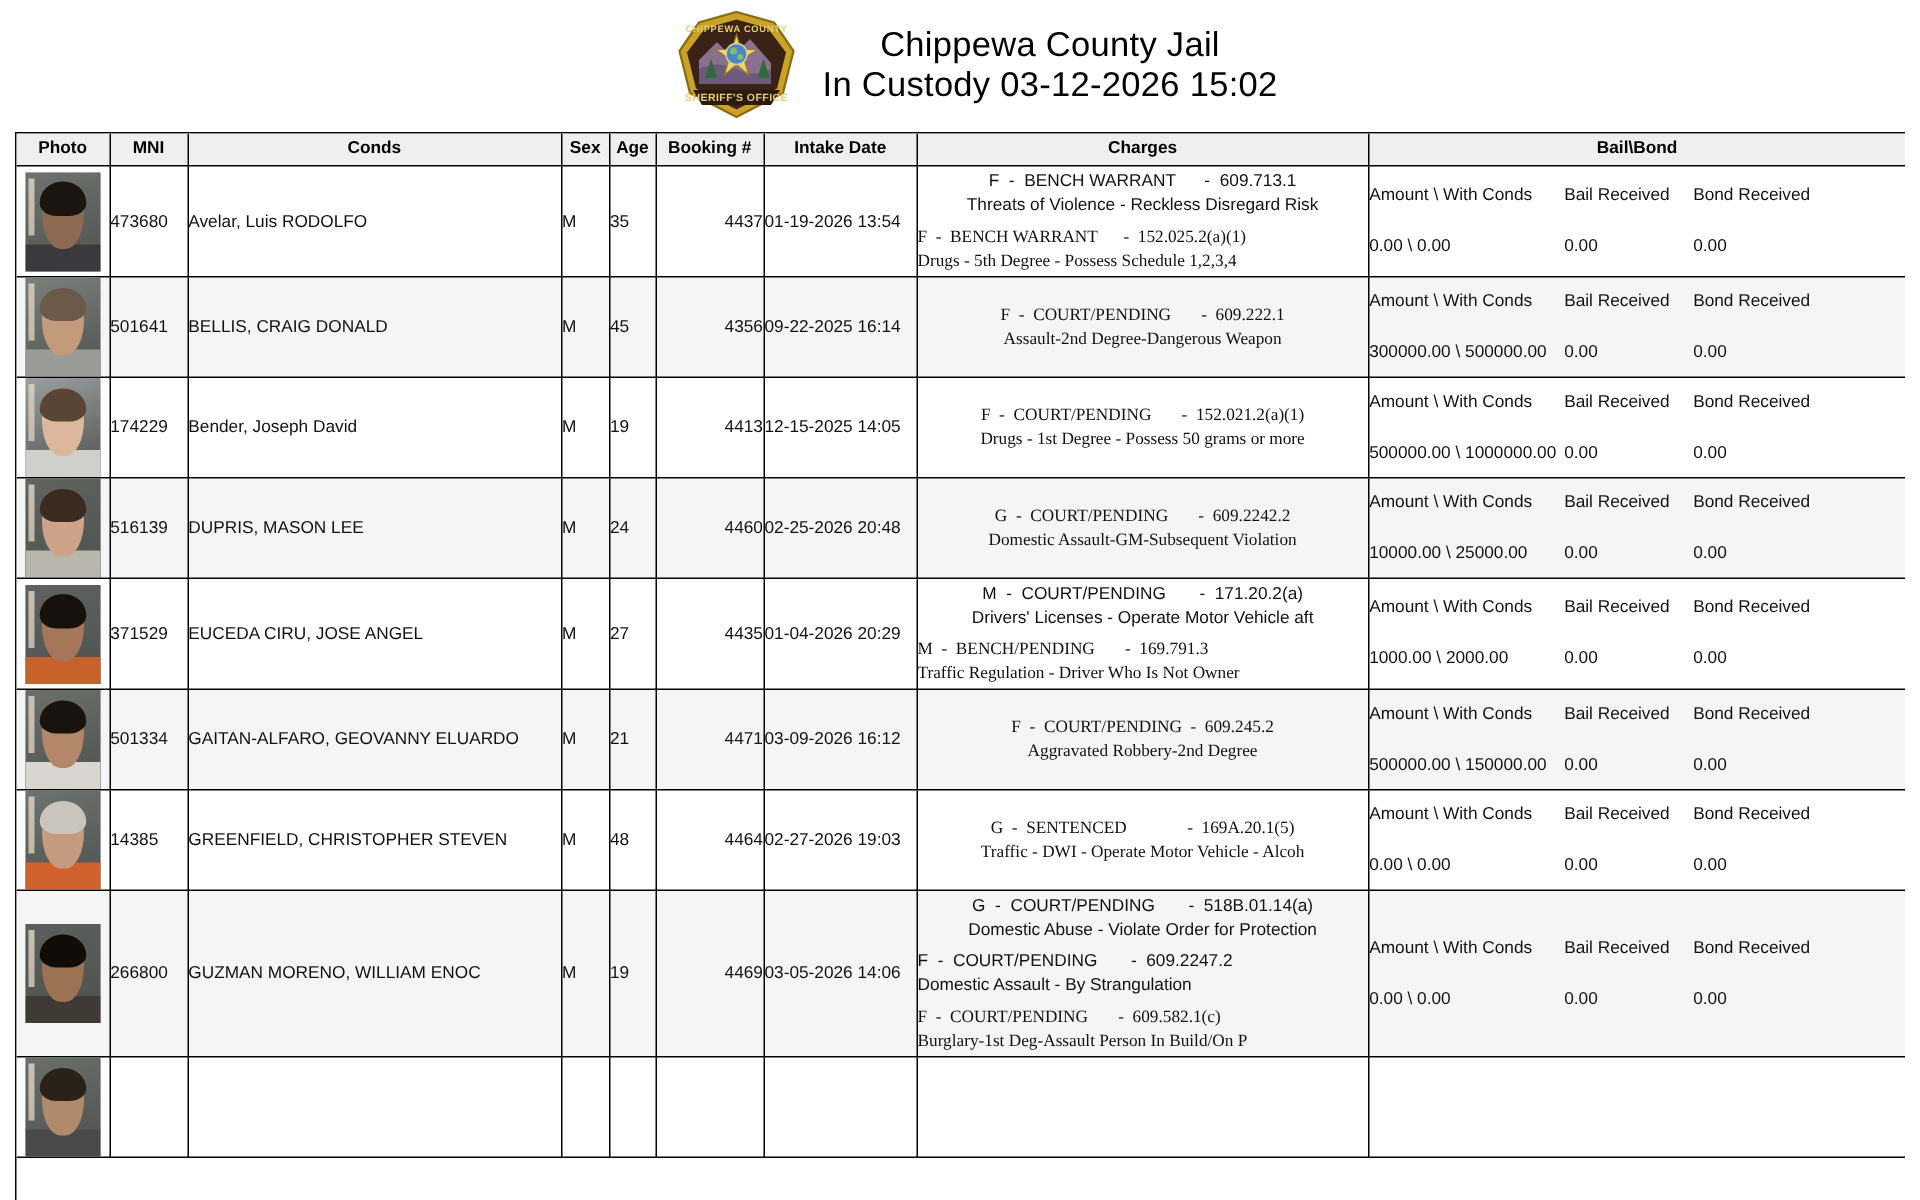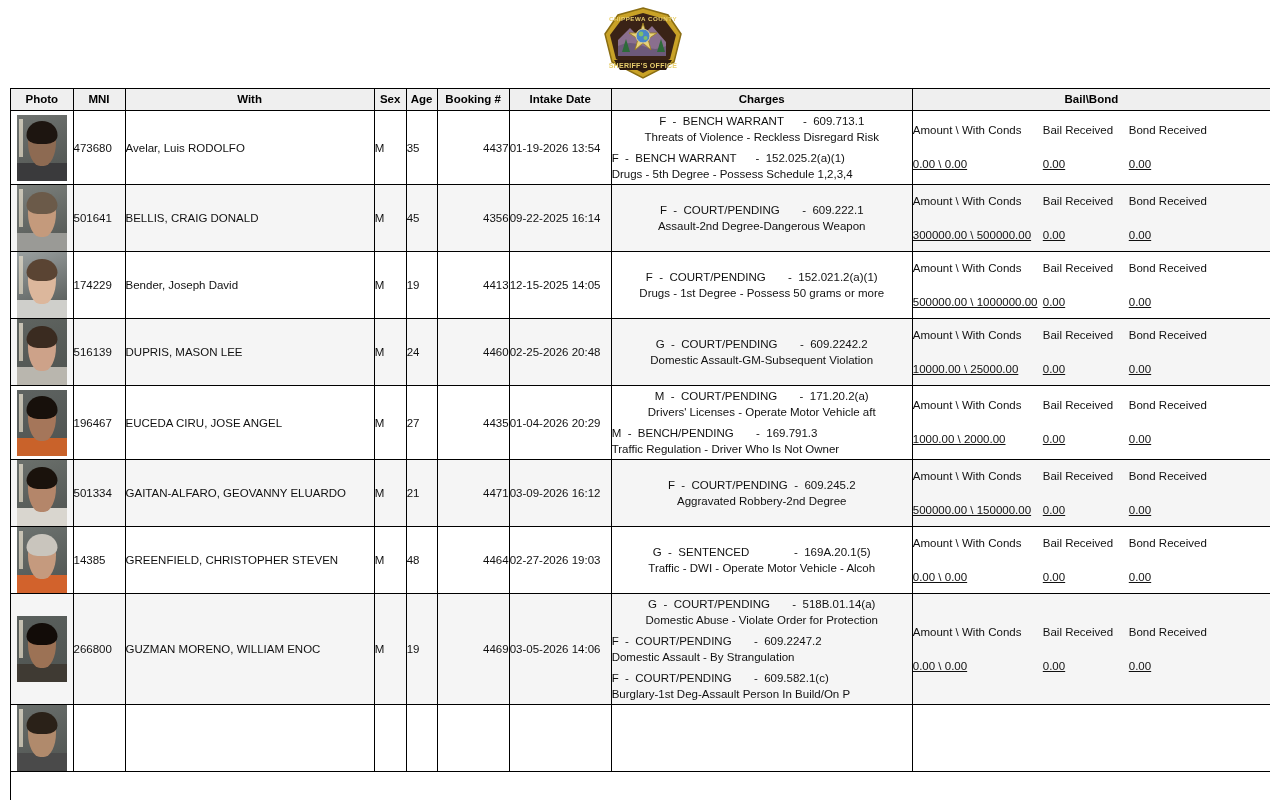--- a/index.html
+++ b/index.html
@@ -137,40 +137,40 @@
   td.cell-booking { text-align: right; padding-left: 8px; }
   td.cell-intake  { text-align: left; padding-left: 10px; }
 
   td.cell-charges {
     padding: 6px 0 6px 8px;
     text-align: left;
     font-size: 11.5px;
   }
   .charge { margin: 4px 0 6px 0; line-height: 1.35; }
   .charge:first-child { margin-top: 3px; text-align: center; }
-  .charge:last-child  { margin-bottom: 2px; }
+  .charge:last-child  { margin-bottom: 2px; font-family: Liberation Serif, serif; }
   .charge .stat {
     display: inline-block;
     white-space: pre;
   }
   .charge .desc { display: block; }
 
   td.cell-bail {
     padding: 6px 0 6px 8px;
     text-align: left;
     font-size: 11.5px;
   }
   .bail-grid {
     display: grid;
     grid-template-columns: 130px 86px auto;
     row-gap: 19px;
     line-height: 1.3;
   }
   .bail-grid .hd { white-space: nowrap; }
-  .bail-grid .vl { white-space: nowrap; text-decoration: underline; }
+  .bail-grid .vl { white-space: nowrap; }
 </style>
 </head>
 <body>
 
 <div id="page">
 
   <div class="header">
     <div class="badge">
       <svg viewBox="0 0 86 74" width="86" height="74" aria-hidden="true">
 
@@ -190,41 +190,43 @@
         <circle cx="41" cy="28" r="2.4" fill="#7ec06a"></circle>
         <circle cx="45.5" cy="32" r="2" fill="#7ec06a"></circle>
 
         <path d="M14 54 L72 54 L66 64 L20 64 Z" fill="#2b1a10"></path>
         <text x="43" y="61.5" font-family="Liberation Sans, sans-serif" font-size="7" font-weight="bold" fill="#e8cf6e" text-anchor="middle" letter-spacing=".3">SHERIFF'S OFFICE</text>
 
         <text x="43" y="15" font-family="Liberation Sans, sans-serif" font-size="6.2" font-weight="bold" fill="#e8cf6e" text-anchor="middle" letter-spacing=".5">CHIPPEWA COUNTY</text>
       </svg>
     </div>
     <div class="title-block">
+      <div class="title-line">Chippewa County Jail</div>
+      <div class="title-line">In Custody 03-12-2026 15:02</div>
     </div>
   </div>
 
   <div class="table-wrap">
     <table class="roster">
       <colgroup>
         <col class="c-photo">
           <col class="c-mni">
           <col class="c-name">
         <col class="c-sex">
           <col class="c-age">
           <col class="c-booking">
         <col class="c-intake">
           <col class="c-charges">
           <col class="c-bail">
       </colgroup>
       <thead>
         <tr>
           <th>Photo</th>
           <th>MNI</th>
-          <th>With</th>
+          <th>Conds</th>
           <th>Sex</th>
           <th>Age</th>
           <th>Booking #</th>
           <th>Intake Date</th>
           <th>Charges</th>
           <th>Bail\Bond</th>
         </tr>
       </thead>
       <tbody id="roster-body">
           <tr class="row-odd">
@@ -351,21 +353,21 @@
           <tr class="row-odd">
             <td class="cell-photo">
               <div class="mugshot" style="background:#5e6361">
                 <div class="bg" style="background:linear-gradient(160deg,#5e6361 0%, #4e524f 100%)"></div>
                 <div class="scale"></div>
                 <div class="torso" style="background:#c9622a"></div>
                 <div class="head" style="background:#a5765a"></div>
                 <div class="hair" style="background:#17100b"></div>
               </div>
             </td>
-            <td class="cell-mni">196467</td>
+            <td class="cell-mni">371529</td>
             <td class="cell-name">EUCEDA CIRU, JOSE ANGEL</td>
             <td class="cell-sex">M</td>
             <td class="cell-age">27</td>
             <td class="cell-booking">4435</td>
             <td class="cell-intake">01-04-2026 20:29</td>
             <td class="cell-charges">
               <div class="charge"><span class="stat">M  -  COURT/PENDING       -  171.20.2(a)</span><span class="desc">Drivers' Licenses - Operate Motor Vehicle aft</span></div>
               <div class="charge"><span class="stat">M  -  BENCH/PENDING       -  169.791.3</span><span class="desc">Traffic Regulation - Driver Who Is Not Owner</span></div>
             </td>
             <td class="cell-bail">

